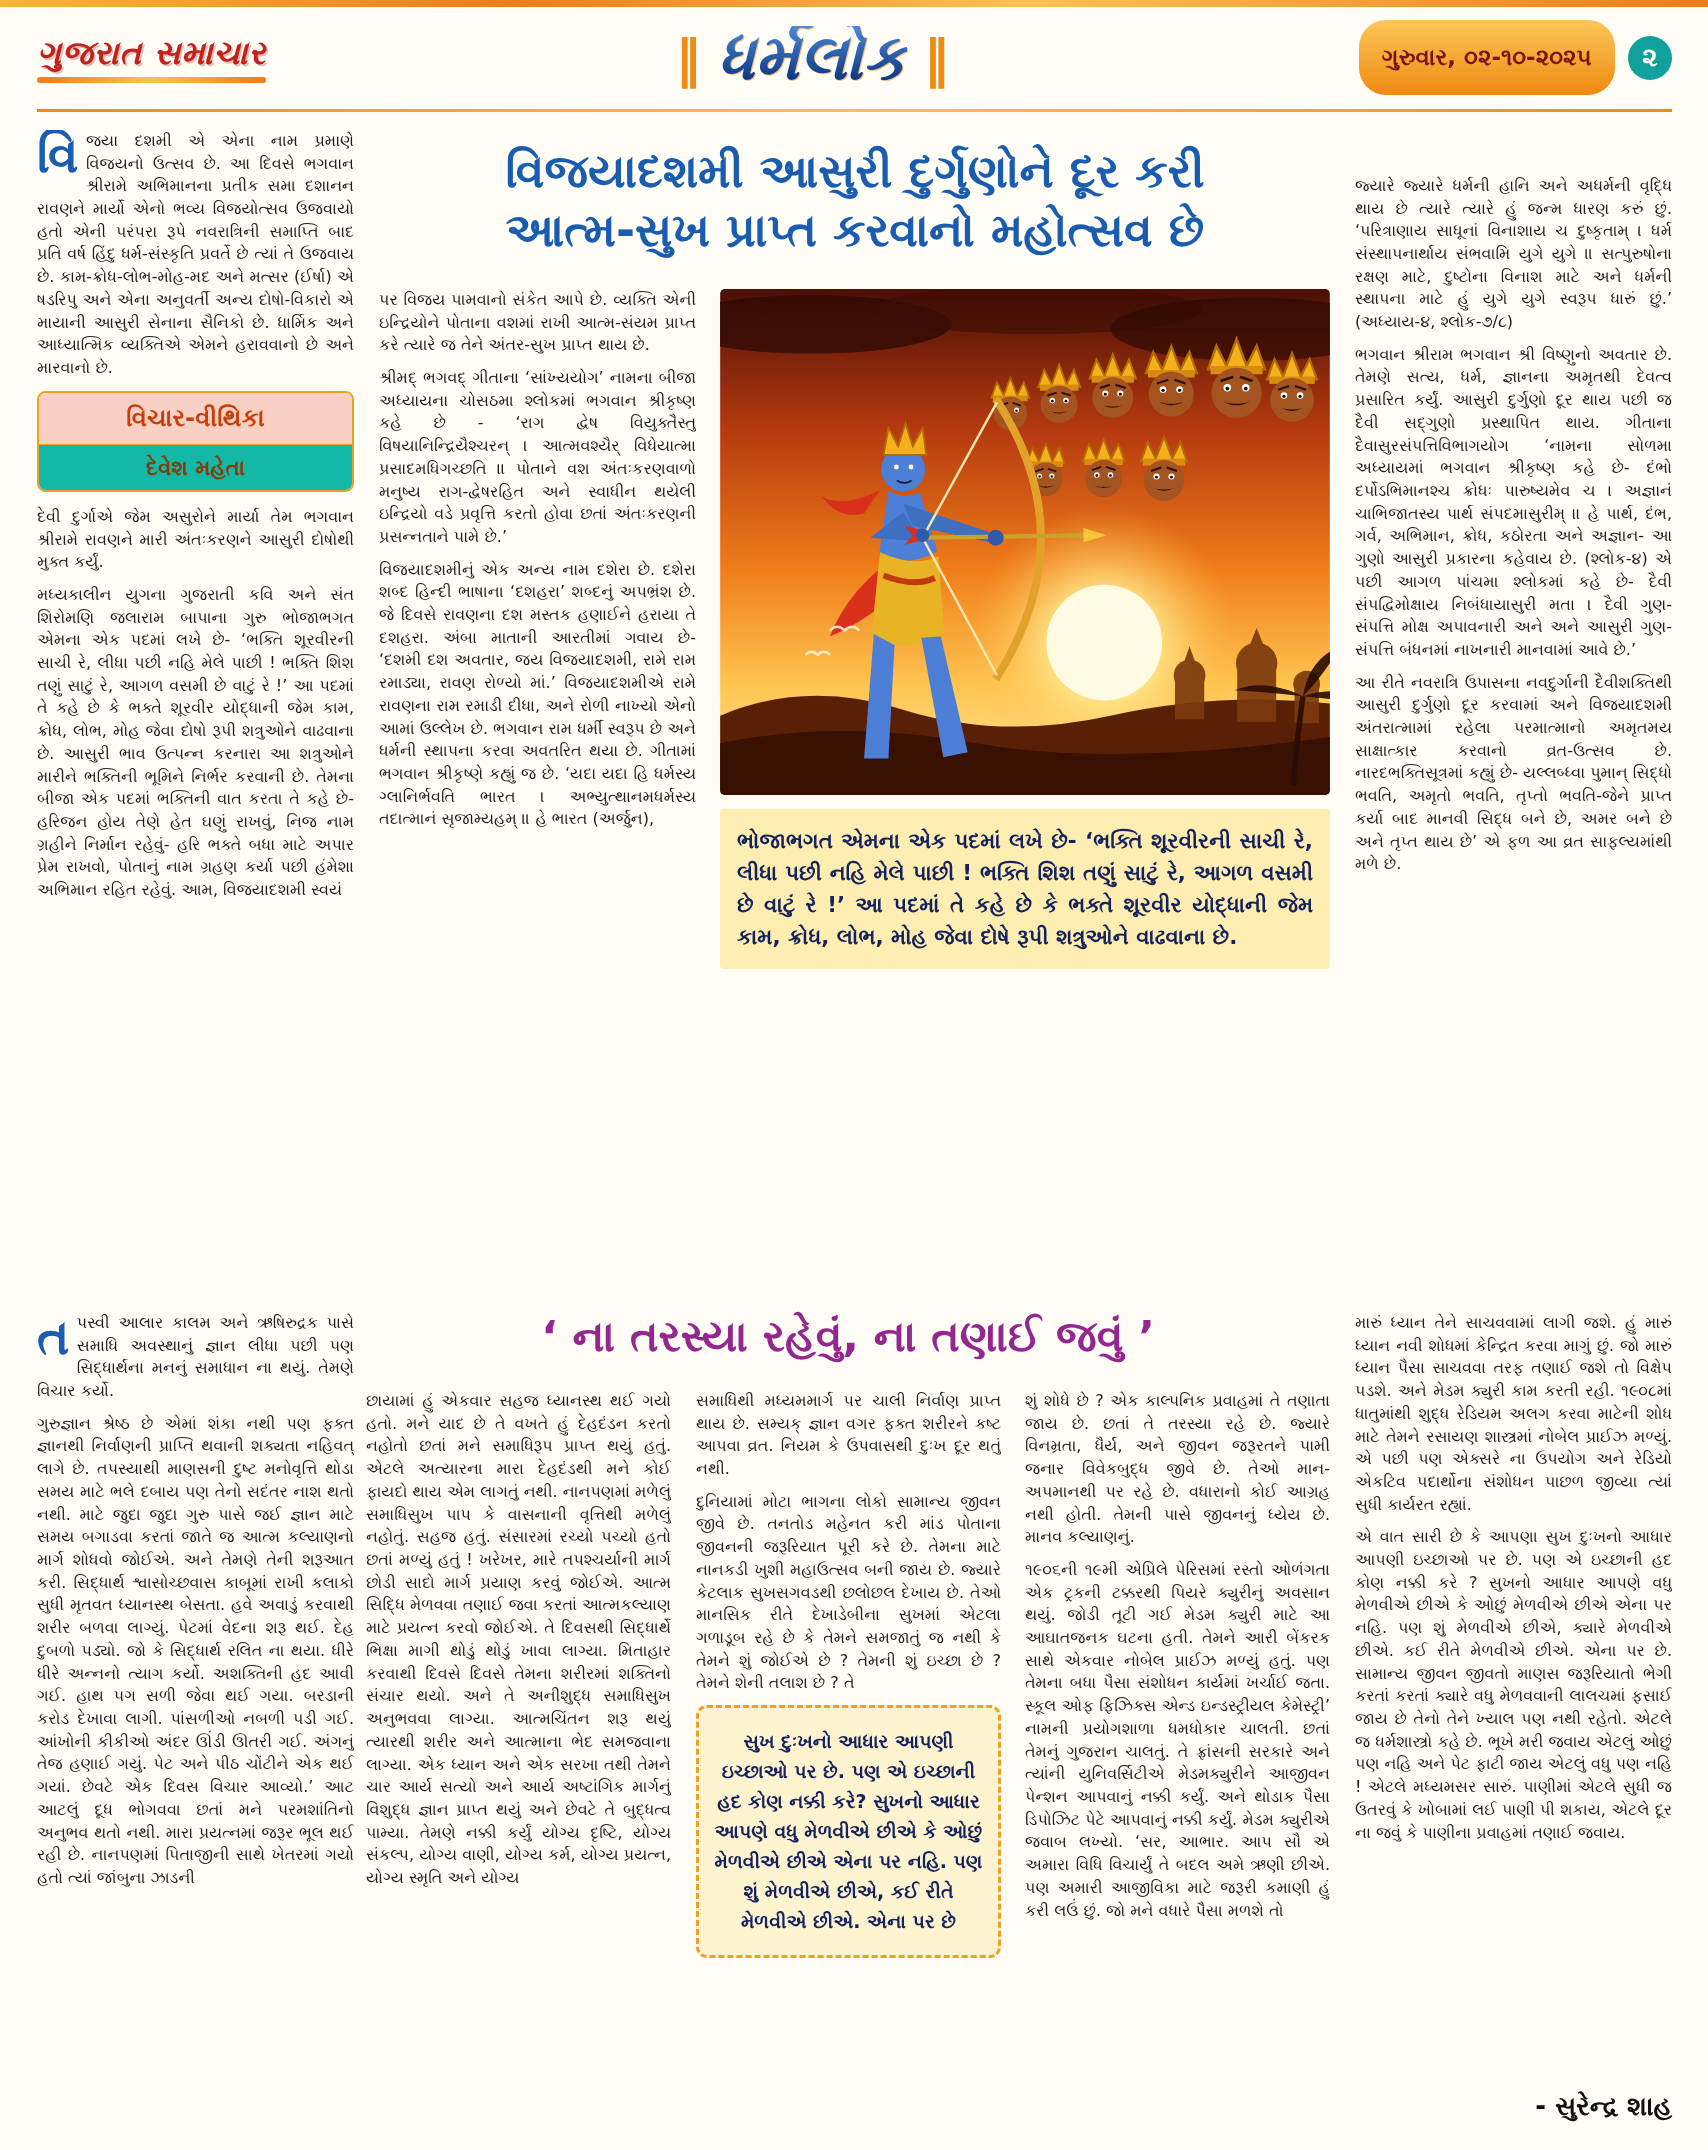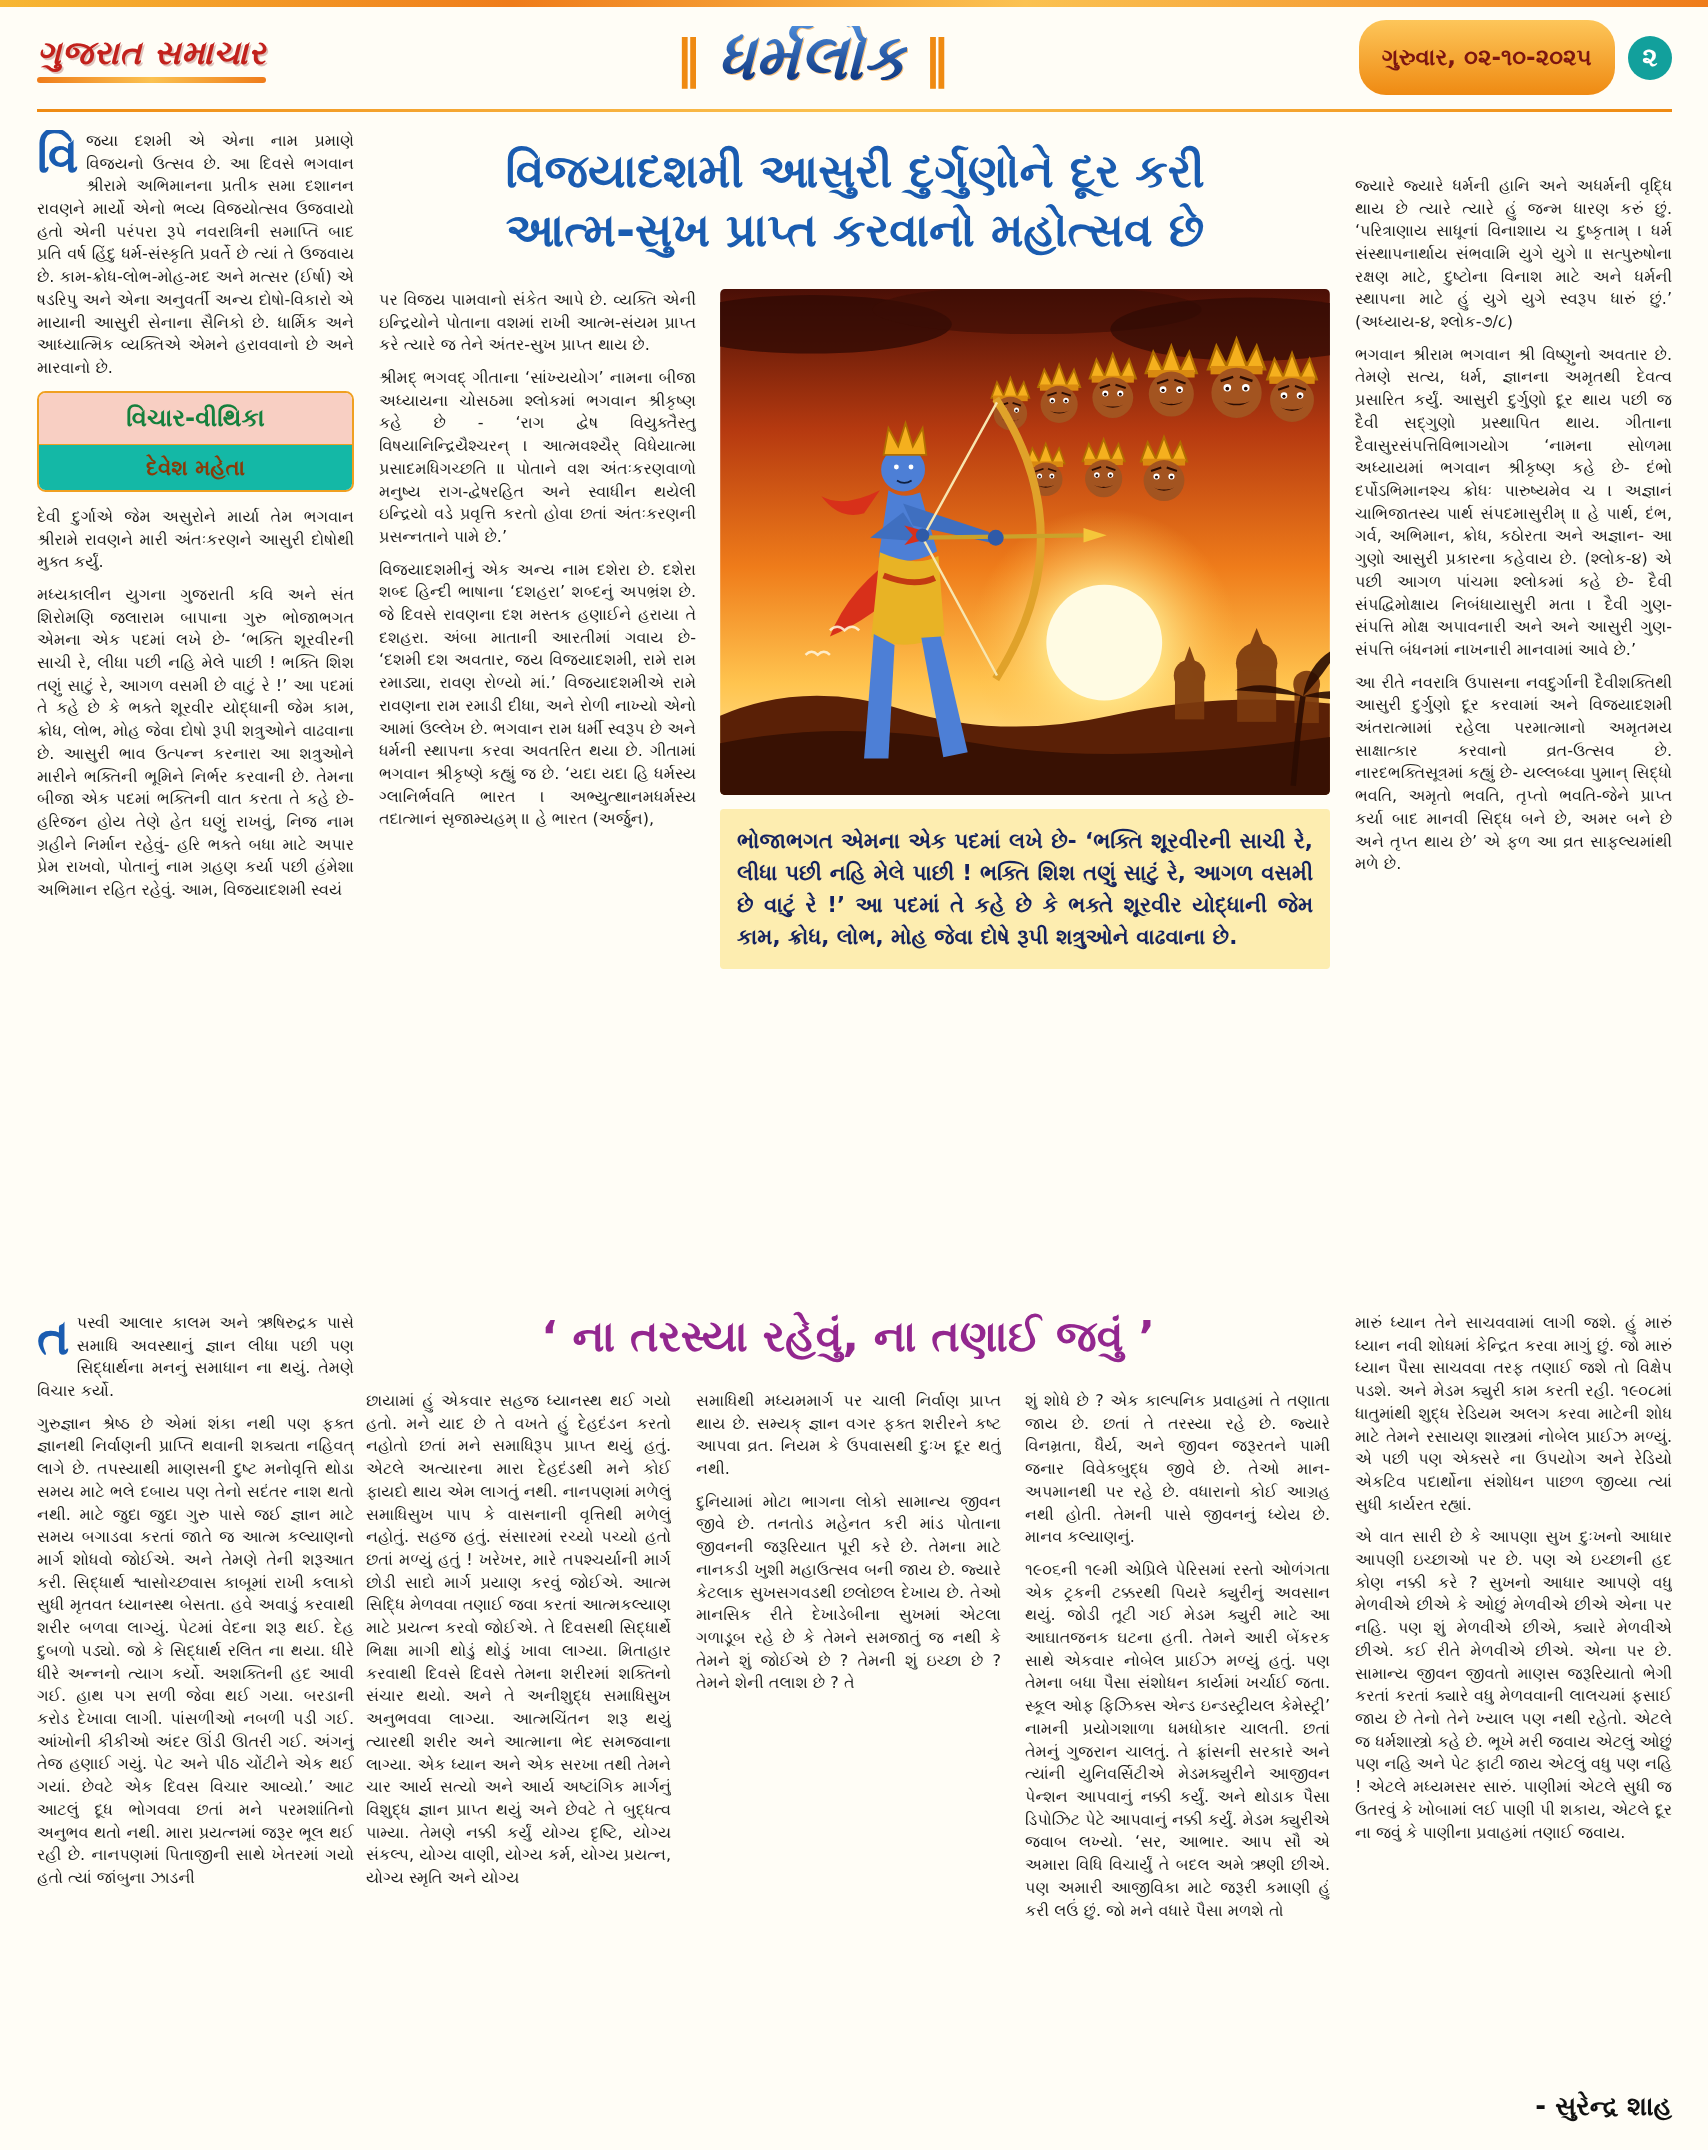--- a/index.html
+++ b/index.html
@@ -41,21 +41,21 @@
   .headline1{position:absolute;left:342px;top:17px;width:952px;text-align:center;
        color:#1a5cb0;font-weight:800;font-size:46px;line-height:1.28;}
   .a1 .c2{left:342px;top:164px;width:317px;height:995px;}
   .figure{position:absolute;left:683px;top:164px;width:610px;}
   .figure svg{display:block;border-radius:4.9px;}
   .caption{margin-top:14px;background:#fdedb0;padding:16px 17px;font-size:21.4px;
        font-weight:700;color:#15225e;line-height:1.5;text-align:justify;border-radius:3.7px;}
   .a1 .c4{left:1318px;top:4.9px;width:317px;height:1153px;margin-top:45px;}
   .vbox{border:2.4px solid #f0a021;border-radius:8.5px;overflow:hidden;margin:11px 0 13.4px 0;
        text-align:center;}
-  .vbox-h{background:#f8cfc3;color:#15803d;font-weight:800;font-size:24.4px;padding:8.5px 3.7px;
+  .vbox-h{background:#f8cfc3;color:#c2410c;font-weight:800;font-size:24.4px;padding:8.5px 3.7px;
        border-bottom:1.8px solid #f0a021;}
   .vbox-a{background:#14b8a6;color:#8a3a08;font-weight:700;font-size:21.4px;padding:7.3px 3.7px;}
   
   .a2{position:absolute;top:1312px;left:37px;width:1635px;height:811px;}
   .headline2{position:absolute;left:329px;top:0;width:964px;text-align:center;
        color:#93278f;font-weight:800;font-size:43px;line-height:1.15;}
   .a2 .c1{left:0;top:0;width:317px;height:811px;}
   .a2 .c2{left:329px;top:78px;width:305px;height:732px;}
   .a2 .c3{left:659px;top:78px;width:305px;height:732px;}
   .a2 .c4{left:988px;top:78px;width:305px;height:732px;}
@@ -237,20 +237,21 @@
       <div>
           <p>છાયામાં હું એકવાર સહજ ધ્યાનસ્થ થઈ ગયો હતો. મને યાદ છે તે વખતે હું દેહદંડન કરતો નહોતો છતાં મને સમાધિરૂપ પ્રાપ્ત થયું હતું. એટલે અત્યારના મારા દેહદંડથી મને કોઈ ફાયદો થાય એમ લાગતું નથી. નાનપણમાં મળેલું સમાધિસુખ પાપ કે વાસનાની વૃત્તિથી મળેલું નહોતું. સહજ હતું. સંસારમાં રચ્યો પચ્યો હતો છતાં મળ્યું હતું ! ખરેખર, મારે તપશ્ચર્યાની માર્ગ છોડી સાદો માર્ગ પ્રયાણ કરવું જોઈએ. આત્મ સિદ્ધિ મેળવવા તણાઈ જવા કરતાં આત્મકલ્યાણ માટે પ્રયત્ન કરવો જોઈએ. તે દિવસથી સિદ્ધાર્થે ભિક્ષા માગી થોડું થોડું ખાવા લાગ્યા. મિતાહાર કરવાથી દિવસે દિવસે તેમના શરીરમાં શક્તિનો સંચાર થયો. અને તે અનીશુદ્ધ સમાધિસુખ અનુભવવા લાગ્યા. આત્મચિંતન શરૂ થયું ત્યારથી શરીર અને આત્માના ભેદ સમજવાના લાગ્યા. એક ધ્યાન અને એક સરખા તથી તેમને ચાર આર્ય સત્યો અને આર્ય અષ્ટાંગિક માર્ગનું વિશુદ્ધ જ્ઞાન પ્રાપ્ત થયું અને છેવટે તે બુદ્ધત્વ પામ્યા. તેમણે નક્કી કર્યું યોગ્ય દૃષ્ટિ, યોગ્ય સંકલ્પ, યોગ્ય વાણી, યોગ્ય કર્મ, યોગ્ય પ્રયત્ન, યોગ્ય સ્મૃતિ અને યોગ્ય</p>
         </div>
     </div>
 
     <div class="col c3">
       <div>
           <p>સમાધિથી મધ્યમમાર્ગ પર ચાલી નિર્વાણ પ્રાપ્ત થાય છે. સમ્યક્ જ્ઞાન વગર ફક્ત શરીરને કષ્ટ આપવા વ્રત. નિયમ કે ઉપવાસથી દુઃખ દૂર થતું નથી.</p>
           <p>દુનિયામાં મોટા ભાગના લોકો સામાન્ય જીવન જીવે છે. તનતોડ મહેનત કરી માંડ પોતાના જીવનની જરૂરિયાત પૂરી કરે છે. તેમના માટે નાનકડી ખુશી મહાઉત્સવ બની જાય છે. જ્યારે કેટલાક સુખસગવડથી છલોછલ દેખાય છે. તેઓ માનસિક રીતે દેખાડેબીના સુખમાં એટલા ગળાડૂબ રહે છે કે તેમને સમજાતું જ નથી કે તેમને શું જોઈએ છે ? તેમની શું ઇચ્છા છે ? તેમને શેની તલાશ છે ? તે</p>
         </div>
+      <div class="qbox">સુખ દુઃખનો આધાર આપણી ઇચ્છાઓ પર છે. પણ એ ઇચ્છાની હદ કોણ નક્કી કરે? સુખનો આધાર આપણે વધુ મેળવીએ છીએ કે ઓછું મેળવીએ છીએ એના પર નહિ. પણ શું મેળવીએ છીએ, કઈ રીતે મેળવીએ છીએ. એના પર છે</div>
     </div>
 
     <div class="col c4">
       <div>
           <p>શું શોધે છે ? એક કાલ્પનિક પ્રવાહમાં તે તણાતા જાય છે. છતાં તે તરસ્યા રહે છે. જ્યારે વિનમ્રતા, ધૈર્ય, અને જીવન જરૂરતને પામી જનાર વિવેકબુદ્ધ જીવે છે. તેઓ માન-અપમાનથી પર રહે છે. વધારાનો કોઈ આગ્રહ નથી હોતી. તેમની પાસે જીવનનું ધ્યેય છે. માનવ કલ્યાણનું.</p>
           <p>૧૯૦૬ની ૧૯મી એપ્રિલે પેરિસમાં રસ્તો ઓળંગતા એક ટ્રકની ટક્કરથી પિયરે ક્યુરીનું અવસાન થયું. જોડી તૂટી ગઈ મેડમ ક્યુરી માટે આ આઘાતજનક ઘટના હતી. તેમને આરી બેંકરક સાથે એકવાર નોબેલ પ્રાઈઝ મળ્યું હતું. પણ તેમના બધા પૈસા સંશોધન કાર્યમાં ખર્ચાઈ જતા. સ્કૂલ ઓફ ફિઝિક્સ એન્ડ ઇન્ડસ્ટ્રીયલ કેમેસ્ટ્રી’ નામની પ્રયોગશાળા ધમધોકાર ચાલતી. છતાં તેમનું ગુજરાન ચાલતું. તે ફ્રાંસની સરકારે અને ત્યાંની યુનિવર્સિટીએ મેડમક્યુરીને આજીવન પેન્શન આપવાનું નક્કી કર્યું. અને થોડાક પૈસા ડિપોઝિટ પેટે આપવાનું નક્કી કર્યું. મેડમ ક્યુરીએ જવાબ લખ્યો. ‘સર, આભાર. આપ સૌ એ અમારા વિધિ વિચાર્યું તે બદલ અમે ઋણી છીએ. પણ અમારી આજીવિકા માટે જરૂરી કમાણી હું કરી લઉં છું. જો મને વધારે પૈસા મળશે તો</p>
         </div>
     </div>
 
     <div class="col c5">

